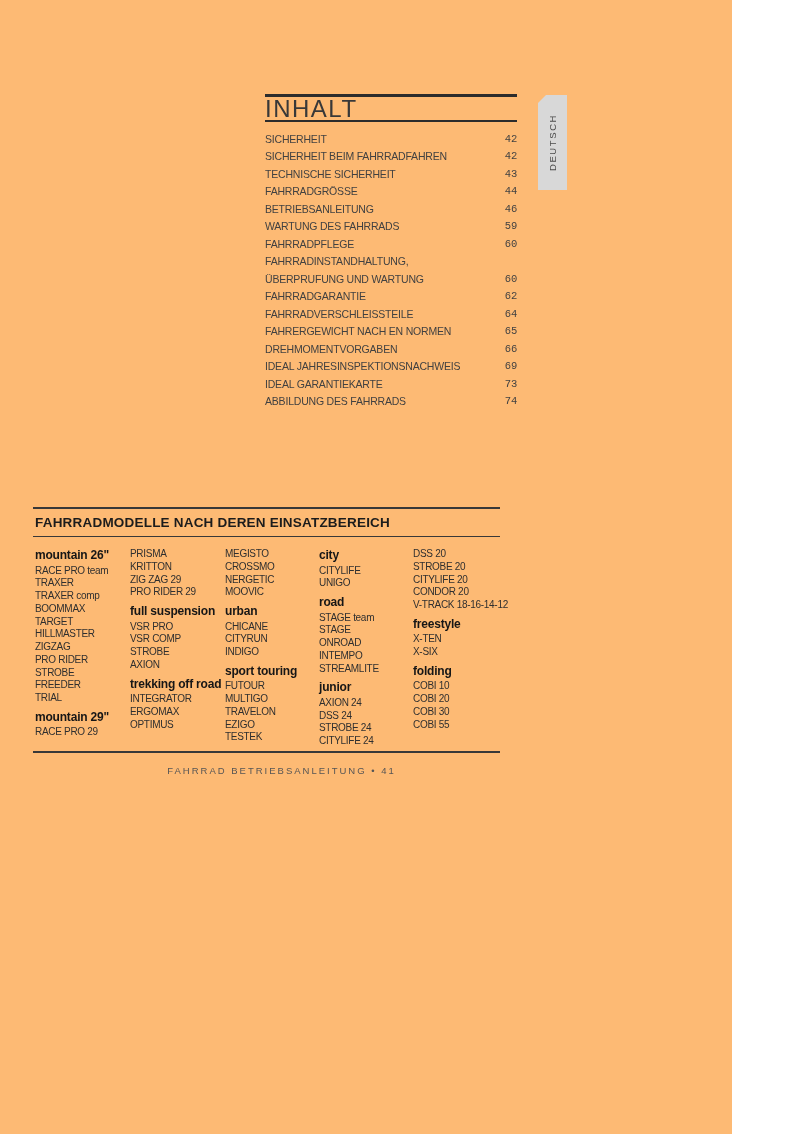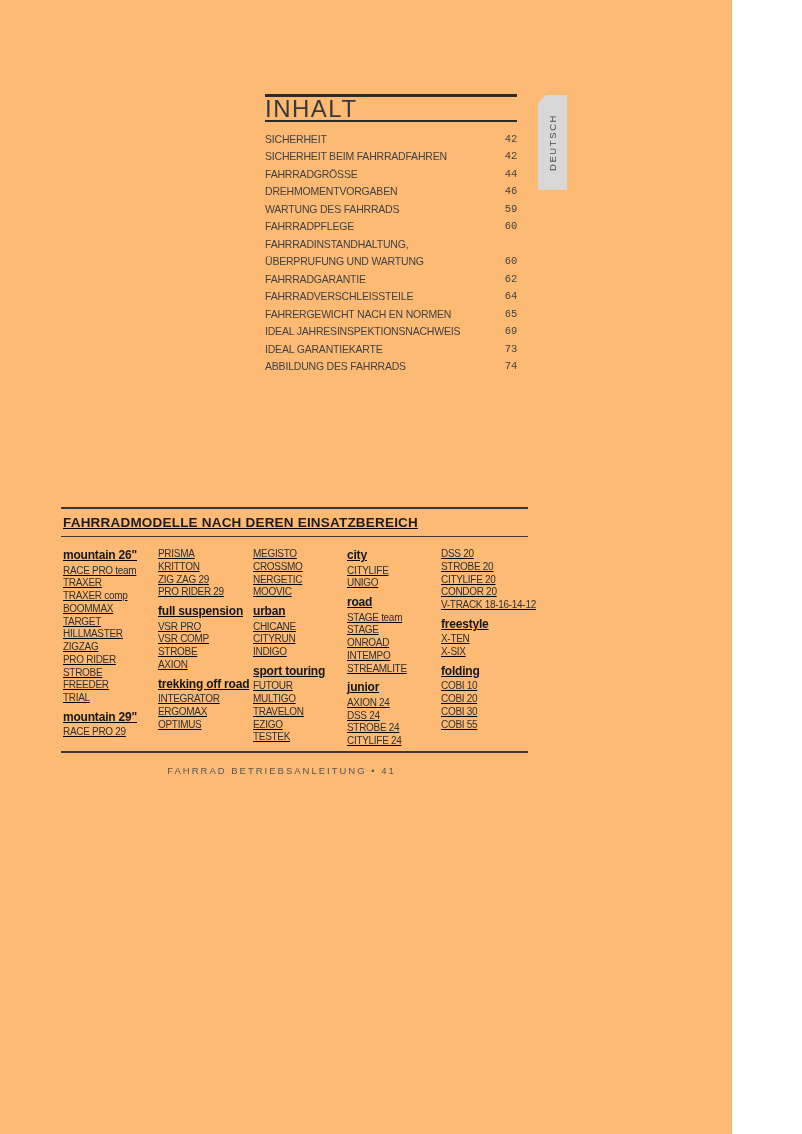--- a/index.html
+++ b/index.html
@@ -32,21 +32,21 @@
     background:#d8d8d8;
     clip-path:polygon(8px 0, 100% 0, 100% 100%, 0 100%, 0 8px);
     display:flex; align-items:center; justify-content:center;
   }
   .lang-text {
     transform:rotate(-90deg);
     font-size:9.5px; letter-spacing:1.6px; color:#4b4b4b; white-space:nowrap;
   }
 
   
-  .models { position:absolute; left:61px; top:507px; width:467px;text-decoration:underline; }
+  .models { position:absolute; left:33px; top:507px; width:467px; }
   .rule-thin { height:1.5px; background:#383838; }
   .models-title {
     font-size:13.5px; font-weight:700; color:#1c1c1c;
     line-height:27px; height:27px; padding-left:2px; letter-spacing:0.2px;
   }
   .columns { display:flex; margin-top:11px; height:203px; padding-left:2px; }
   .col { flex:0 0 95px; }
   .col:nth-child(3), .col:nth-child(4) { flex-basis:94px; }
   .col:nth-child(5) { flex:1 1 auto; }
   .cat {
@@ -78,25 +78,29 @@
     <ul class="toc-list">
       <li class="toc-row">
           <span class="toc-label">SICHERHEIT</span>
           <span class="toc-page">42</span>
         </li>
       <li class="toc-row">
           <span class="toc-label">SICHERHEIT BEIM FAHRRADFAHREN</span>
           <span class="toc-page">42</span>
         </li>
       <li class="toc-row">
+          <span class="toc-label">TECHNISCHE SICHERHEIT</span>
+          <span class="toc-page">43</span>
+        </li>
+      <li class="toc-row">
           <span class="toc-label">FAHRRADGRÖSSE</span>
           <span class="toc-page">44</span>
         </li>
       <li class="toc-row">
-          <span class="toc-label">DREHMOMENTVORGABEN</span>
+          <span class="toc-label">BETRIEBSANLEITUNG</span>
           <span class="toc-page">46</span>
         </li>
       <li class="toc-row">
           <span class="toc-label">WARTUNG DES FAHRRADS</span>
           <span class="toc-page">59</span>
         </li>
       <li class="toc-row">
           <span class="toc-label">FAHRRADPFLEGE</span>
           <span class="toc-page">60</span>
         </li>
@@ -112,20 +116,24 @@
           <span class="toc-label">FAHRRADGARANTIE</span>
           <span class="toc-page">62</span>
         </li>
       <li class="toc-row">
           <span class="toc-label">FAHRRADVERSCHLEISSTEILE</span>
           <span class="toc-page">64</span>
         </li>
       <li class="toc-row">
           <span class="toc-label">FAHRERGEWICHT NACH EN NORMEN</span>
           <span class="toc-page">65</span>
+        </li>
+      <li class="toc-row">
+          <span class="toc-label">DREHMOMENTVORGABEN</span>
+          <span class="toc-page">66</span>
         </li>
       <li class="toc-row">
           <span class="toc-label">IDEAL JAHRESINSPEKTIONSNACHWEIS</span>
           <span class="toc-page">69</span>
         </li>
       <li class="toc-row">
           <span class="toc-label">IDEAL GARANTIEKARTE</span>
           <span class="toc-page">73</span>
         </li>
       <li class="toc-row">

